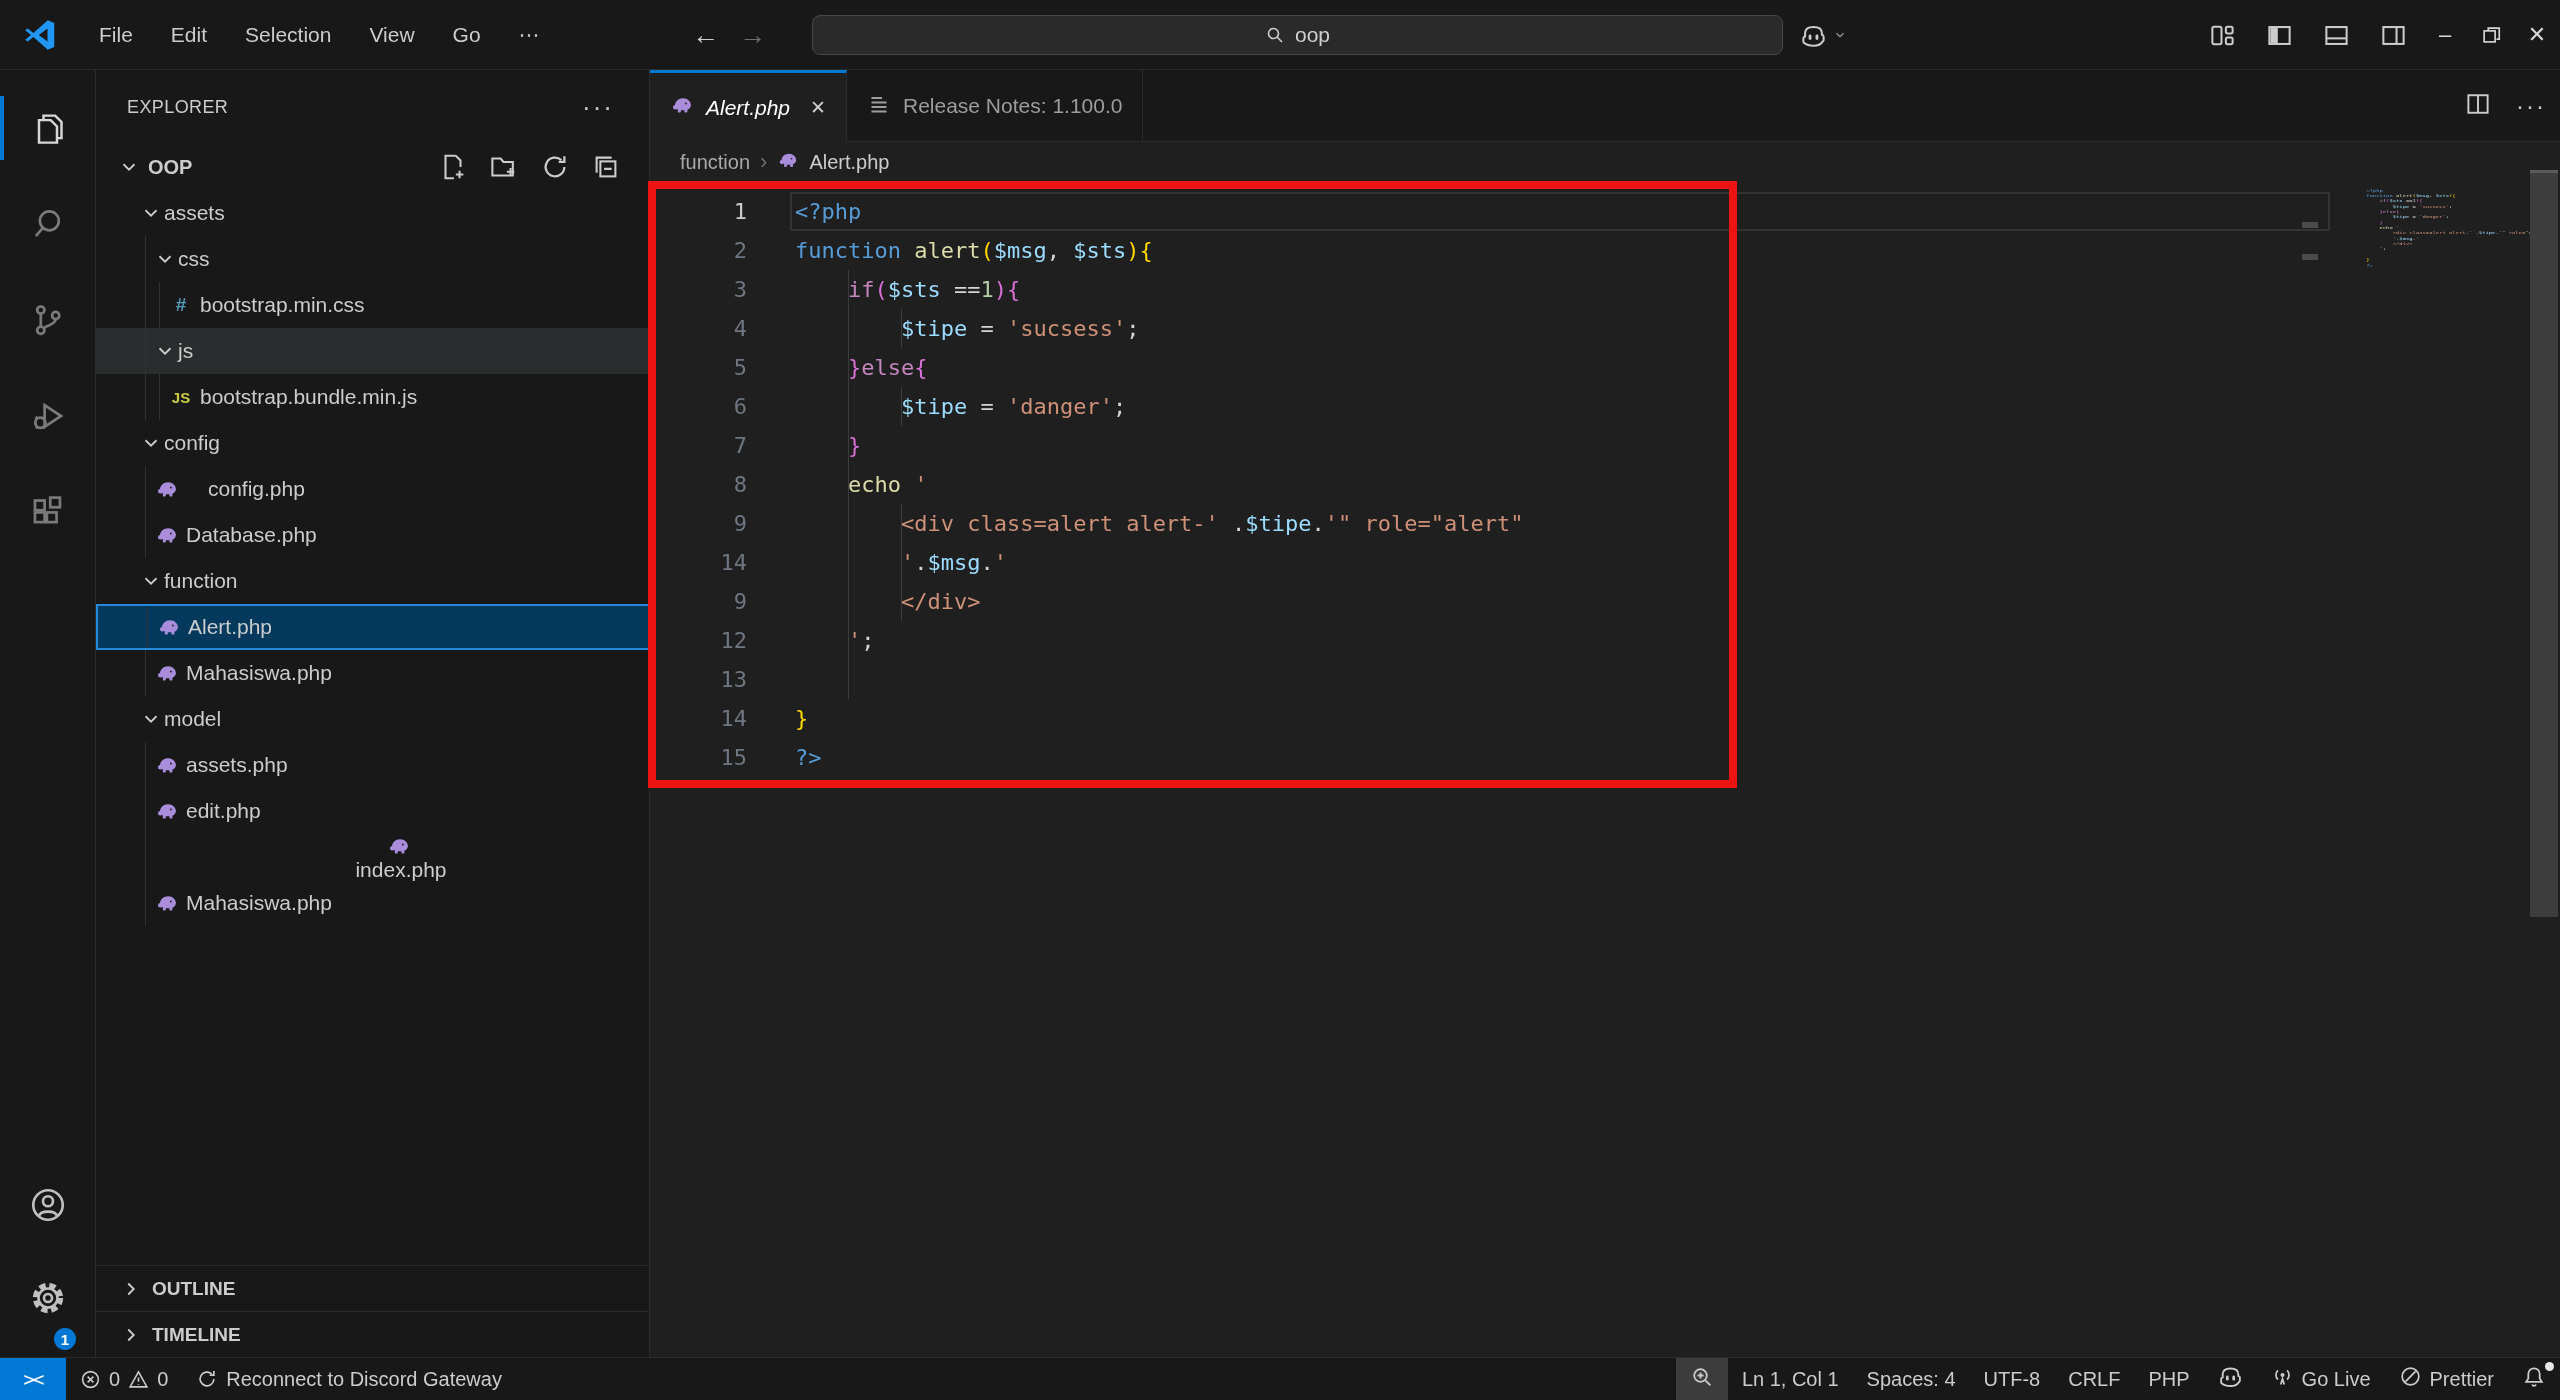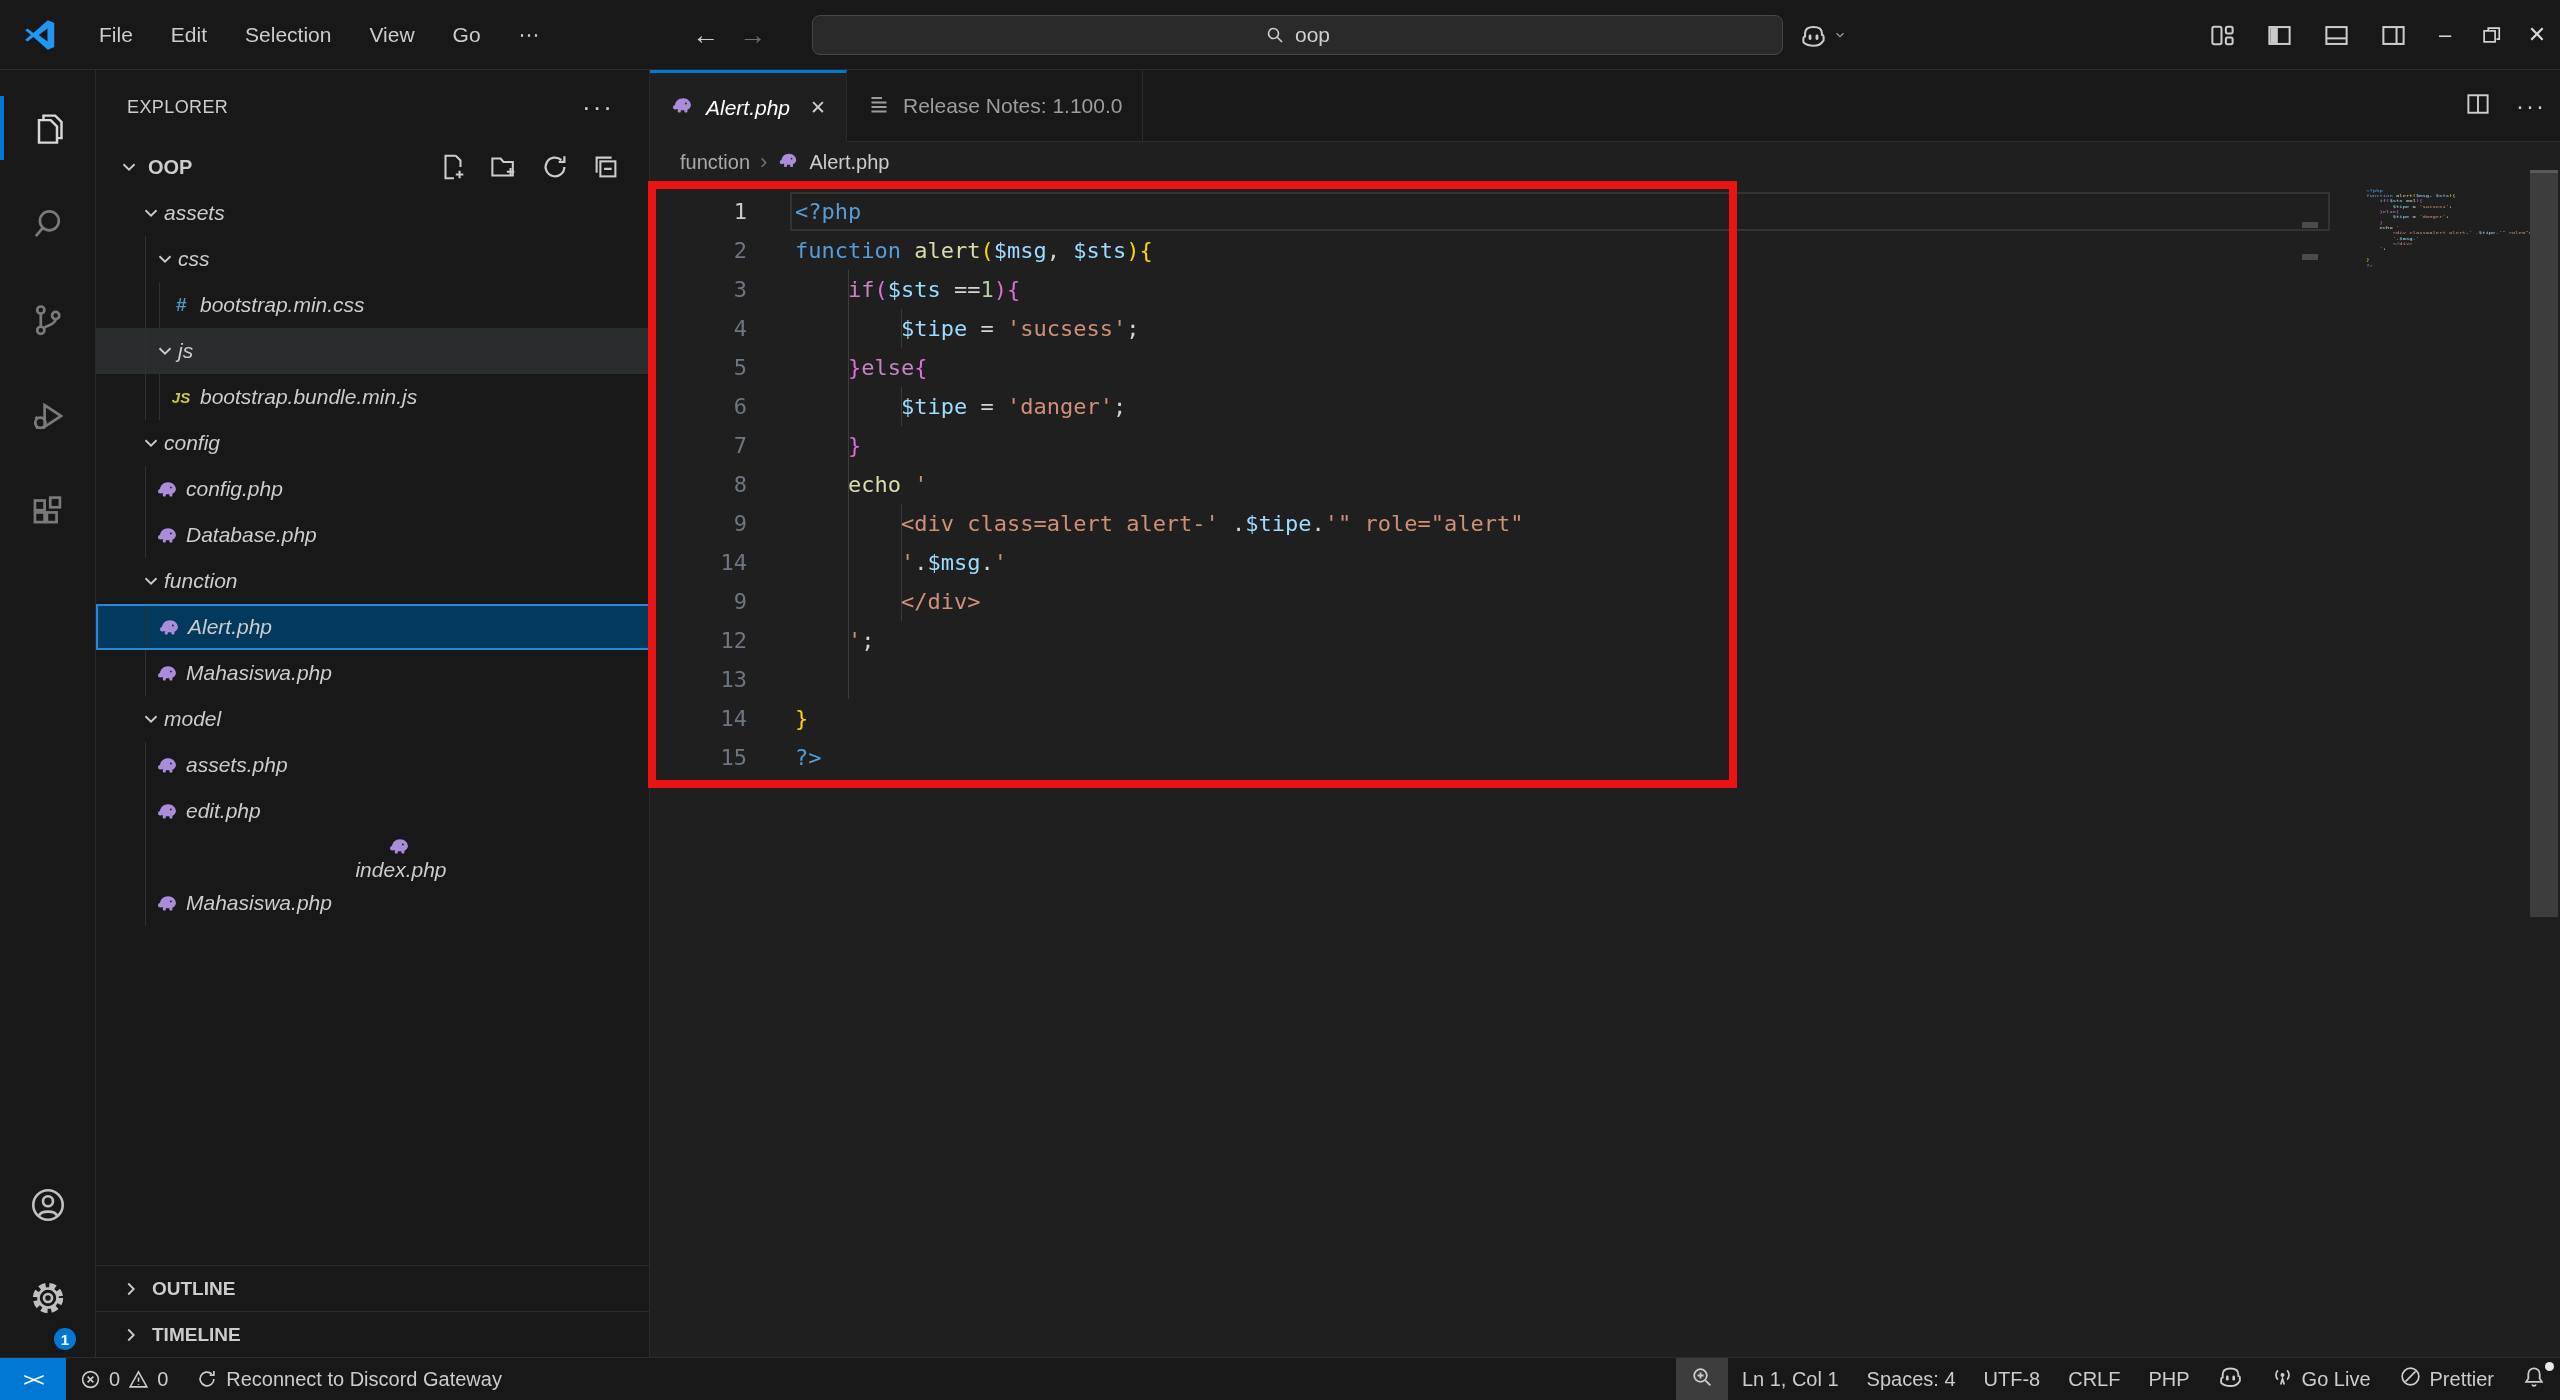--- a/index.html
+++ b/index.html
@@ -32,21 +32,21 @@
 
   
   #sidebar{position:absolute;left:96px;top:70px;width:554px;height:1287px;background:#181818;border-right:1px solid #2b2b2b;color:#cccccc;}
   #explorer-header{position:absolute;left:0;top:0;width:554px;height:74px;display:flex;align-items:center;}
   #explorer-title{margin-left:31px;font-size:18px;letter-spacing:.4px;color:#cccccc;}
   #explorer-more{position:absolute;right:36px;top:22px;font-size:26px;color:#cccccc;letter-spacing:2px;}
   #section-header{position:absolute;left:0;top:74px;width:554px;height:46px;display:flex;align-items:center;}
   #section-chevron{margin-left:22px;}
   #section-label{margin-left:8px;font-weight:bold;font-size:20px;}
   #section-actions{position:absolute;right:28px;top:82px;display:flex;gap:21px;}
-  #tree{position:absolute;left:0;top:120px;width:554px;font-style:italic;}
+  #tree{position:absolute;left:0;top:120px;width:554px;}
   .tree-row{position:relative;height:46px;display:flex;align-items:center;font-size:21px;color:#cccccc;width:554px;}
   .tree-row.hov{background:#2a2d2e;}
   .tree-row.sel{background:#04395e;border:2px solid #2488db;}
   .tr-chev{width:26px;display:flex;justify-content:center;flex:none;}
   .tr-icon{width:30px;display:flex;justify-content:center;align-items:center;flex:none;margin-right:4px;}
   .guide{position:absolute;top:0;bottom:0;width:1px;background:#313131;}
   #bottom-panels{position:absolute;left:0;bottom:0;width:554px;}
   .panel-row{height:46px;border-top:1px solid #2b2b2b;display:flex;align-items:center;font-weight:bold;font-size:19px;color:#cccccc;}
   .panel-row .chev{margin:0 10px 0 24px;}
 
@@ -291,21 +291,21 @@
         <span>bootstrap.bundle.min.js</span>
       </div>
       <div class="tree-row" style="padding-left: 42px; text-align: right;">
         <span class="tr-chev">
           <svg width="22" height="22" viewBox="0 0 16 16">
             <path d="M4 6l4 4 4-4" fill="none" stroke="#cccccc" stroke-width="1.3"></path>
           </svg>
         </span>
         <span>config</span>
       </div>
-      <div class="tree-row" style="padding-left: 56px;">
+      <div class="tree-row" style="padding-left: 56px; gap: 22px;">
         <div class="guide" style="left: 49px;"></div>
         <span class="tr-icon">
           <svg width="24" height="24" viewBox="0 0 16 16">
             <path fill="#a98ddb" d="M14 8.6c0-3-2.2-5.1-5.3-5.1C5.6 3.5 3.6 5.6 3.3 8 2.5 8.1 2 8.7 2 9.5c0 .9.6 1.5 1.5 1.5.4 0 .8-.2 1.1-.4l.6.3v1.6c0 .3.2.5.5.5h1c.3 0 .5-.2.5-.5v-1h2.4v1c0 .3.2.5.5.5h1c.3 0 .5-.2.5-.5v-1.4c1.4-.6 2.4-1.7 2.4-3.5z"></path>
             <circle cx="10.6" cy="7" r=".6" fill="#1f1f1f"></circle>
           </svg>
         </span>
         <span>config.php</span>
       </div>
       <div class="tree-row" style="padding-left: 56px;">

